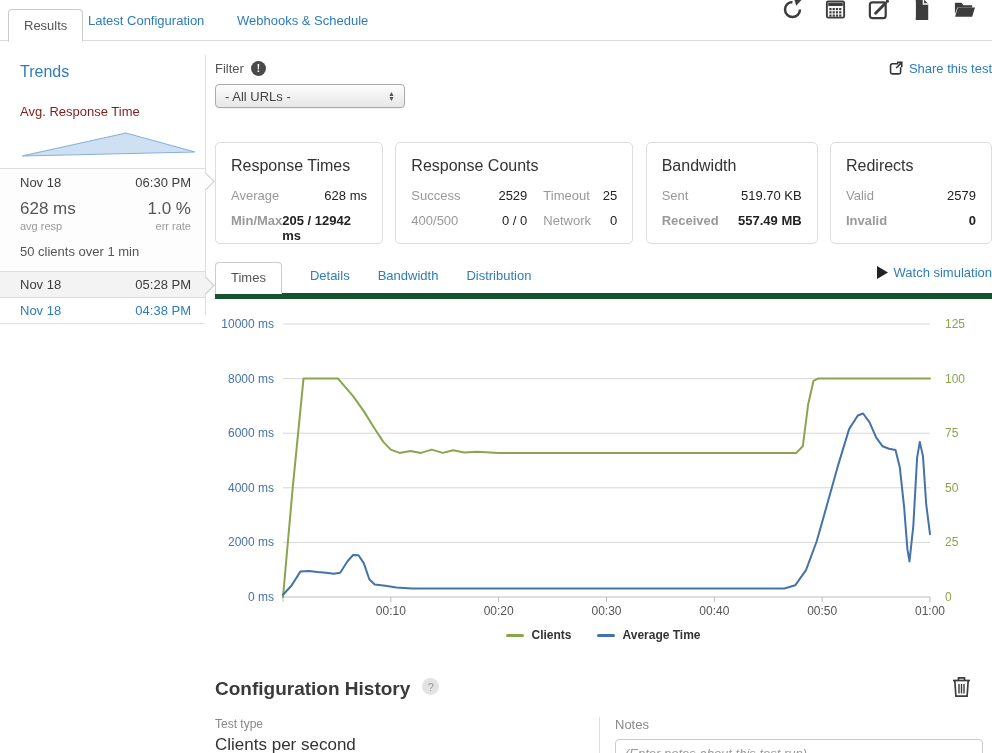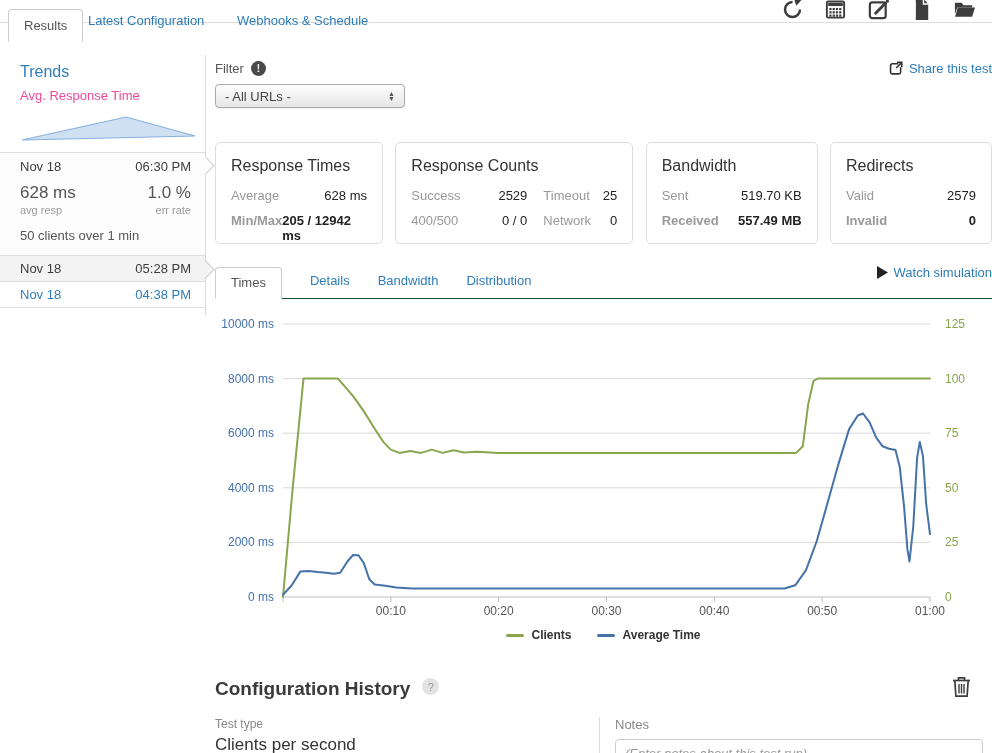--- a/index.html
+++ b/index.html
@@ -5,39 +5,39 @@
 <style>
   * { box-sizing: border-box; margin: 0; padding: 0; }
   html,body { width: 992px; height: 753px; }
   body {
     position: relative; overflow: hidden; background: #fff;
     font-family: "Liberation Sans", sans-serif; color: #444;
   }
   a { text-decoration: none; }
 
   
-  .tabbar { position: absolute; top: 0; left: 0; width: 992px; height: 23px; border-bottom: 1px solid #ddd; background:#fff; z-index: 1; }
+  .tabbar { position: absolute; top: 0; left: 0; width: 992px; height: 41px; border-bottom: 1px solid #ddd; background:#fff; z-index: 1; }
   .tab-active {
     position: absolute; left: 8px; top: 9px; height: 33px; line-height: 31px;
     padding: 0 15px; background: #fff; border: 1px solid #ccc; border-bottom: 1px solid #fff;
     border-radius: 4px 4px 0 0; font-size: 13px; color: #555; z-index: 2; cursor: default;
   }
   .tab-link { position: absolute; top: 13px; font-size: 13px; color: #2e7cba; cursor: pointer; }
   .tab-link.pos1 { left: 88px; }
   .tab-link.pos2 { left: 237px; }
   .toolbar-icons { position: absolute; top: -2px; right: 16px; display: flex; gap: 20px; }
   .toolbar-icons .icn { width: 23px; height: 23px; cursor: pointer; }
   .toolbar-icons svg { width: 23px; height: 23px; display: block; }
 
   
   .side-rule { position: absolute; left: 205px; top: 55px; width: 1px; height: 260px; background: #ddd; }
   .sidebar { position: absolute; left: 0; top: 55px; width: 205px; }
   .trends { padding: 8px 0 0 20px; }
   .trends-title { color: #2e7cba; font-size: 16px; cursor: pointer; }
-  .metric-label { color: #ec4899; font-size: 13px; margin-top: 7px; }
+  .metric-label { color: #7f1d1d; font-size: 13px; margin-top: 23px; }
   .metric-value { color: #4a4a4a; font-size: 28px; line-height: 1.05; margin-top: 1px; }
   .sparkline { margin-top: 6px; display: block; }
   .runs { margin-top: 9px; }
   .run-date-row { position: relative; display: flex; justify-content: space-between; padding: 5px 14px 5px 20px; font-size: 13px; height: 26px; align-items: center; cursor: pointer; }
   .block-latest { border-top: 1px solid #ddd; border-bottom: 1px solid #ddd; background: #fdfdfd; }
   .block-latest .run-date-row { color: #3c3c3c; }
   .ptr { position: absolute; right: -7px; top: 6px; width: 13px; height: 13px; transform: rotate(45deg); border-top: 1px solid #ccc; border-right: 1px solid #ccc; background: #fdfdfd; z-index: 3; }
   .run-details { padding: 4px 14px 12px 20px; }
   .rd-values { display: flex; justify-content: space-between; font-size: 17px; color: #555; }
   .rd-sublabels { display: flex; justify-content: space-between; font-size: 11px; color: #9a9a9a; margin-top: 1px; }
@@ -59,21 +59,21 @@
   .card { border: 1px solid #ddd; border-radius: 5px; padding: 14px 15px; height: 102px; background: #fff; }
   .card.w1 { width: 168px; } .card.w2 { width: 238px; } .card.w3 { width: 172px; } .card.w4 { width: 162px; }
   .card-title { font-size: 16px; color: #333; }
   .card-rows { margin-top: 13px; font-size: 13px; }
   .card-row { display: flex; justify-content: space-between; }
   .card-row + .card-row { margin-top: 10px; font-weight: bold; }
   .lbl { color: #999; } .val { color: #222; }
   .counts-grid { margin-top: 13px; font-size: 13px; display: grid; grid-template-columns: 116px 1fr; column-gap: 16px; row-gap: 10px; }
   .counts-grid .cell { display: flex; justify-content: space-between; }
 
-  .chart-tabs { position: relative; margin-top: 23px; border-bottom: 1px solid #14532d; display: flex; align-items: flex-end; height: 32px; }
+  .chart-tabs { position: relative; margin-top: 23px; border-bottom: 6px solid #14532d; display: flex; align-items: flex-end; height: 32px; }
   .ctab-active { height: 32px; line-height: 30px; padding: 0 15px; border: 1px solid #ccc; border-bottom: 1px solid #fff; border-radius: 4px 4px 0 0; background: #fff; margin-bottom: -1px; font-size: 13px; color: #555; cursor: default; }
   .ctab-link { font-size: 13px; color: #2e7cba; margin-left: 28px; padding-bottom: 10px; cursor: pointer; }
   .watch-link { position: absolute; right: 0; top: -2px; display: flex; align-items: center; gap: 6px; font-size: 13px; color: #2e7cba; cursor: pointer; }
 
   .chart-wrap { margin-top: 11px; }
   #chart-svg { display: block; font-family: "Liberation Sans", sans-serif; }
   .legend { display: flex; justify-content: center; gap: 26px; margin-top: 10px; align-items: center; }
   .legend-item { display: flex; align-items: center; gap: 7px; font-size: 12px; font-weight: bold; color: #333; }
   .swatch { width: 18px; height: 3px; border-radius: 2px; }
 

